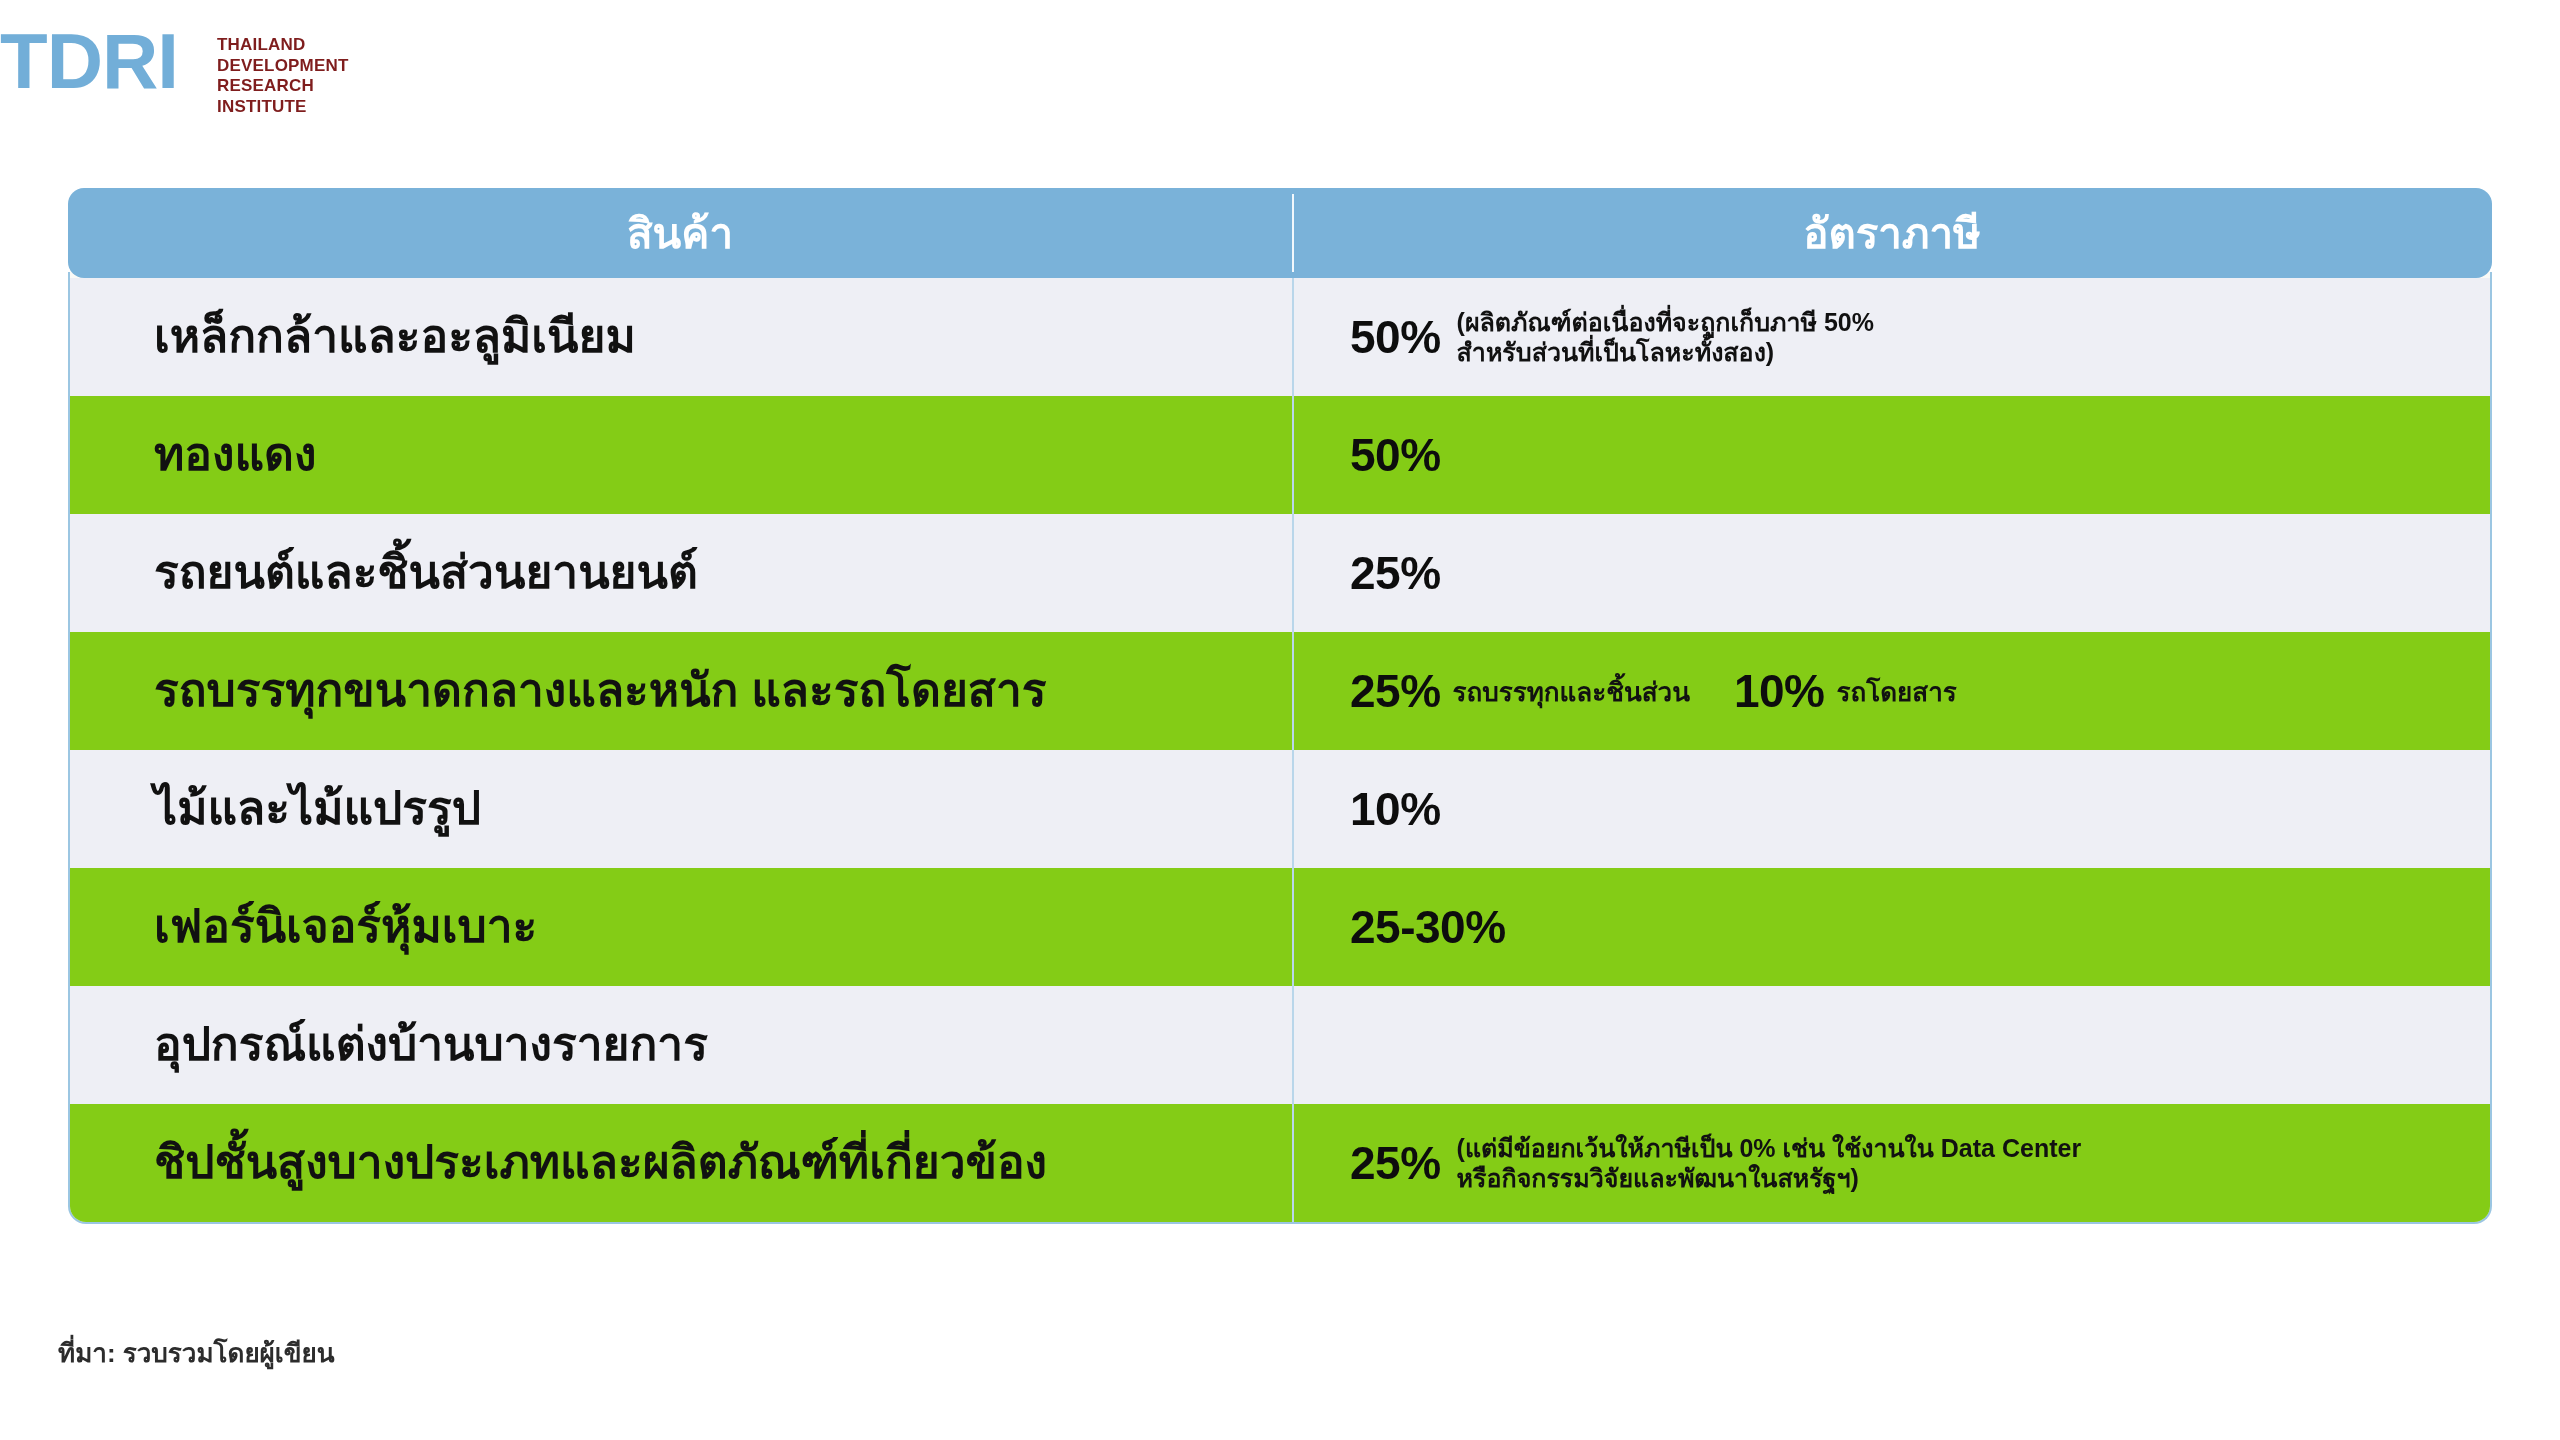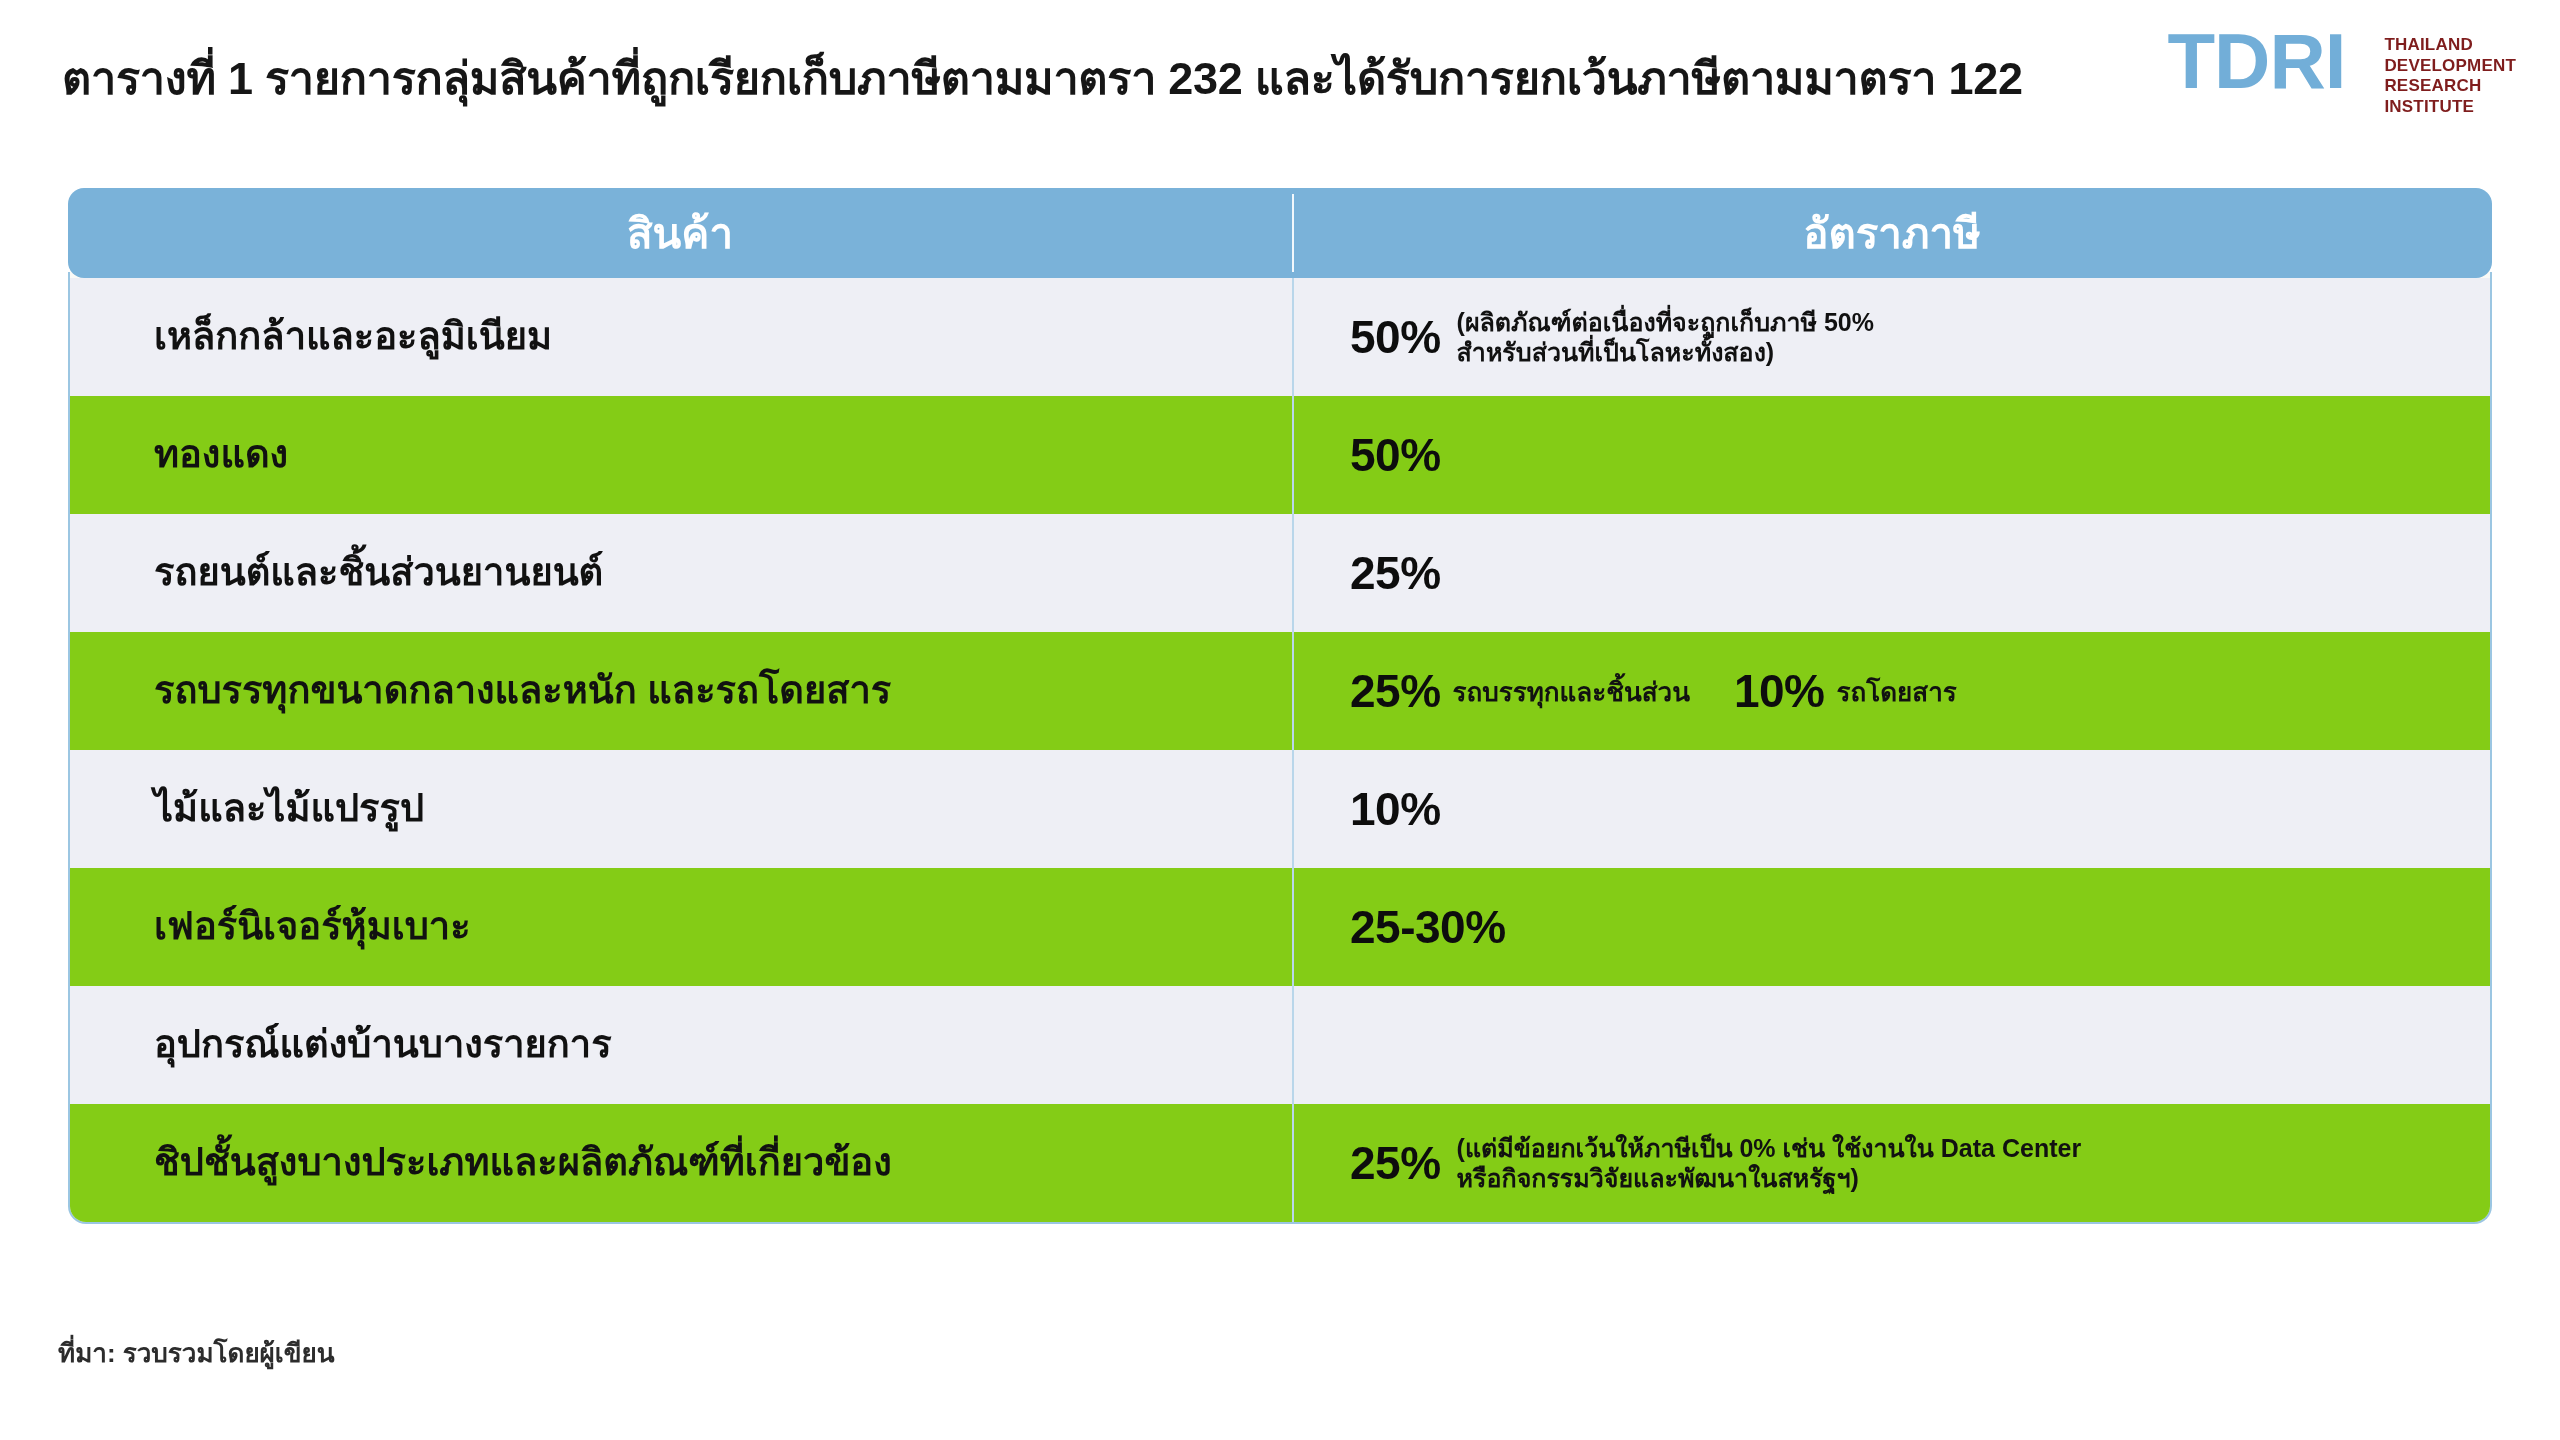--- a/index.html
+++ b/index.html
@@ -120,21 +120,21 @@
     align-items: center;
     min-height: 118px;
   }
   .row.odd  { background: #eeeff5; }
   .row.even { background: #84cc16; }
 
   .col-goods {
     width: 1224px;
     box-sizing: border-box;
     padding: 10px 30px 10px 84px;
-    font-size: 38px;
+    font-size: 46px;
     font-weight: bold;
     color: #111111;
     line-height: 1.25;
   }
   .col-rate {
     width: 1048px;
     box-sizing: border-box;
     padding: 10px 24px 10px 56px;
     display: flex;
     align-items: center;
@@ -183,21 +183,20 @@
     top: 1332px;
     font-size: 26px;
     font-weight: bold;
     color: #2c2c2c;
   }
 </style>
 </head>
 <body>
 
 <div class="page-header">
-  <div class="title">ตารางที่ 1 รายการกลุ่มสินค้าที่ถูกเรียกเก็บภาษีตามมาตรา 232 และได้รับการยกเว้นภาษีตามมาตรา 122</div>
 
   <div class="logo">
     <div class="logo-mark">TDRI</div>
     <div class="logo-words">
       <span>THAILAND</span>
       <span>DEVELOPMENT</span>
       <span>RESEARCH</span>
       <span>INSTITUTE</span>
     </div>
   </div>

